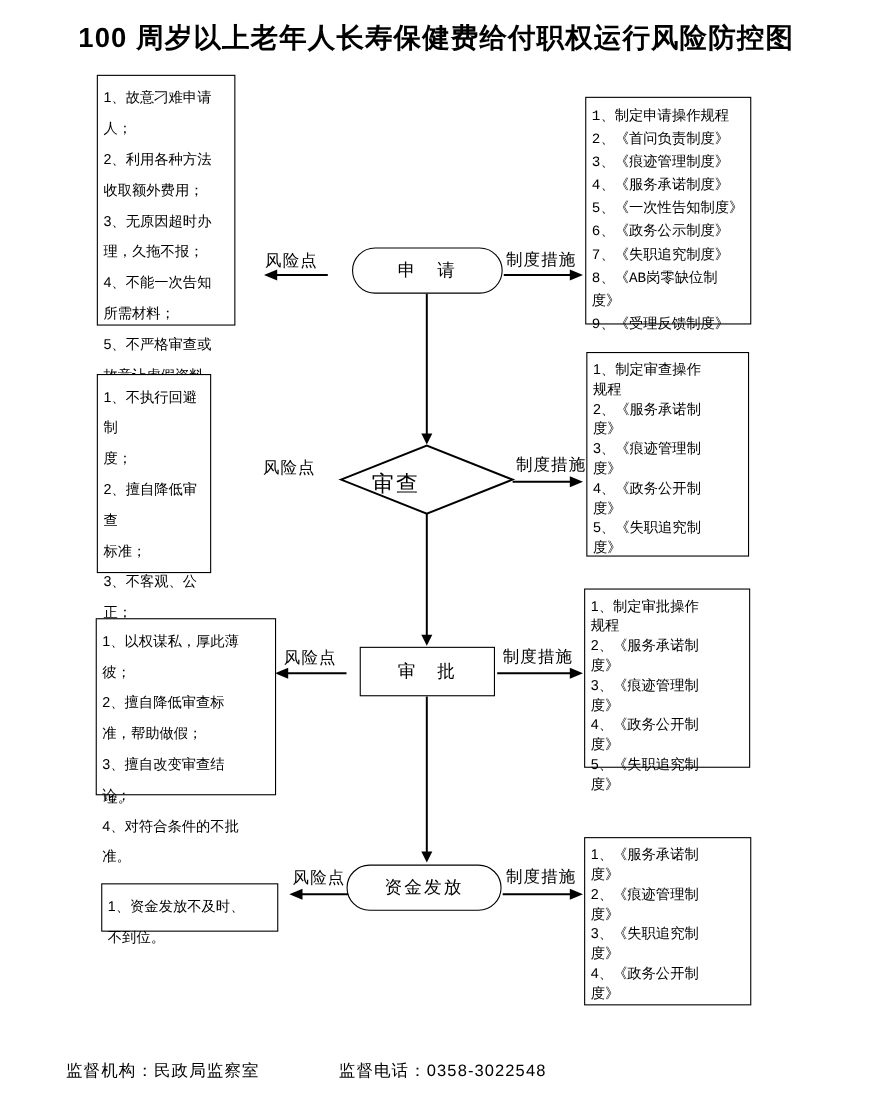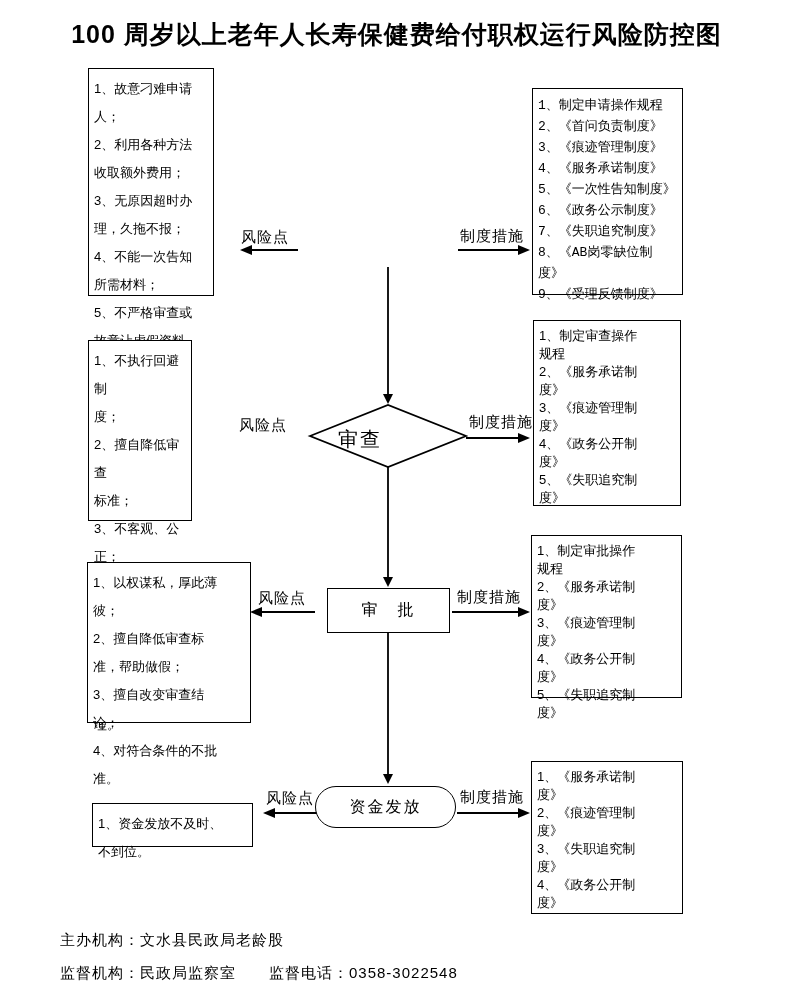--- a/index.html
+++ b/index.html
@@ -27,21 +27,21 @@
   .stadium { border-radius:22px; }
   .n-apply    { left:320px; top:225px; width:137px; height:42px; }
   .n-approve  { left:327px; top:588px; width:123px; height:45px; }
   .n-disburse { left:315px; top:786px; width:141px; height:42px; }
   .diamond-label { position:absolute; left:338px; top:426px; width:100px; 
                    font-size:20px; letter-spacing:2px; background:transparent; }
   .conn-label { position:absolute; font-size:15px; letter-spacing:1px; }
   .footer-line { position:absolute; font-size:15px; font-weight:500; letter-spacing:1px; }
   .f1 { left:60px; top:931px; }
   .f2 { left:60px; top:964px; }
-  .f2 .phone-group { margin-left:33px; }
+  .f2 .phone-group { margin-left:72px; }
 </style>
 </head>
 <body>
 
 <div class="canvas">
 
   <div class="title">100 周岁以上老年人长寿保健费给付职权运行风险防控图</div>
 
   <svg class="overlay" width="793" height="1001" viewBox="0 0 793 1001">
 
@@ -155,33 +155,31 @@
 度》</div>
   <div class="box lh18 mb4">1、《服务承诺制
 度》
 2、《痕迹管理制
 度》
 3、《失职追究制
 度》
 4、《政务公开制
 度》</div>
 
+  <div class="node stadium n-apply">申　请</div>
   <div class="diamond-label">审查</div>
   <div class="node n-approve">审　批</div>
   <div class="node stadium n-disburse">资金发放</div>
 
   <div class="conn-label" style="left:241px; top:228px;">风险点</div>
   <div class="conn-label" style="left:460px; top:227px;">制度措施</div>
   <div class="conn-label" style="left:239px; top:416px;">风险点</div>
   <div class="conn-label" style="left:469px; top:413px;">制度措施</div>
   <div class="conn-label" style="left:258px; top:589px;">风险点</div>
   <div class="conn-label" style="left:457px; top:588px;">制度措施</div>
   <div class="conn-label" style="left:266px; top:789px;">风险点</div>
   <div class="conn-label" style="left:460px; top:788px;">制度措施</div>
 
-  <div class="footer-line f1">
-    <span>主办机构：</span><span>文水县民政局老龄股</span>
-  </div>
   <div class="footer-line f2">
     <span>监督机构：</span><span>民政局监察室</span><span class="phone-group"><span>监督电话：</span><span>0358-3022548</span></span>
   </div>
 
 </div>
 
 </body></html>

